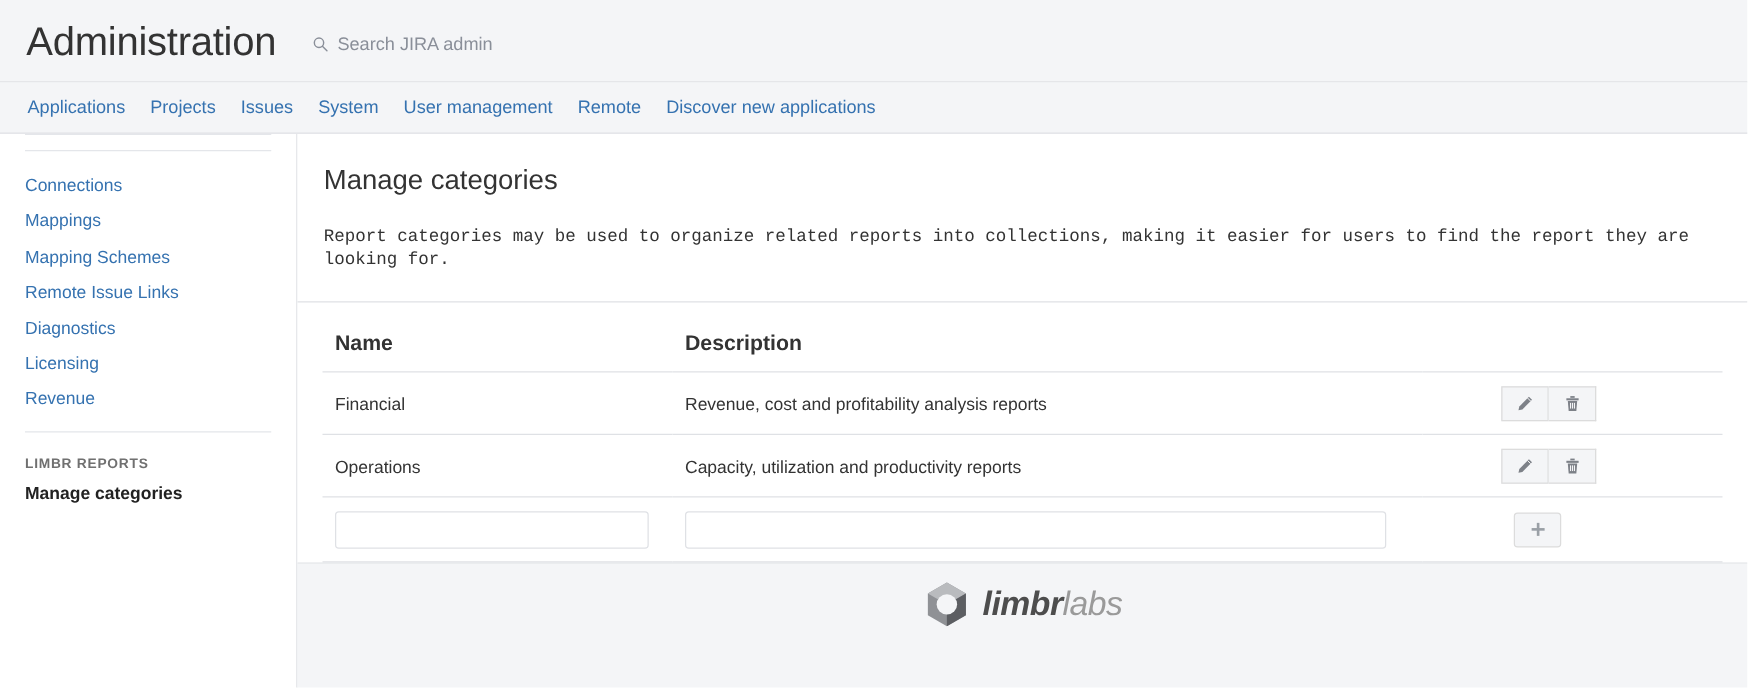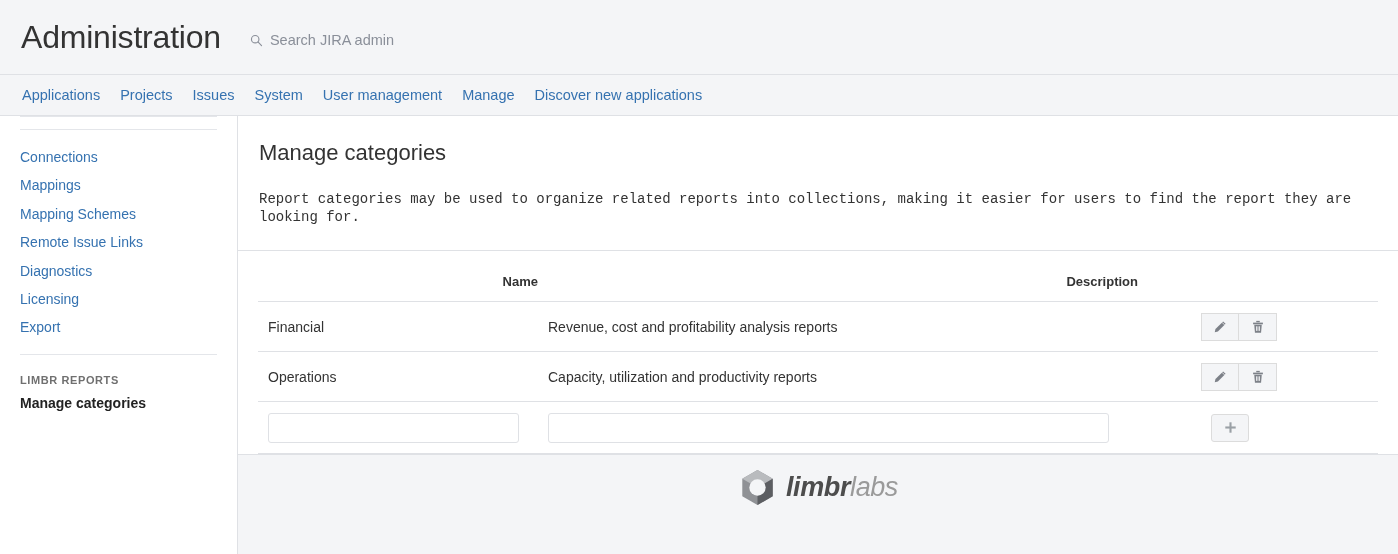--- a/index.html
+++ b/index.html
@@ -7,21 +7,21 @@
     margin: 0; padding: 0;
     width: 1398px; height: 554px;
     overflow: hidden;
     background: #ffffff;
     font-family: "Liberation Sans", sans-serif;
     -webkit-font-smoothing: antialiased;
   }
 
   
   .admin-header {
-    height: 75px;
+    height: 66px;
     background: #f4f5f7;
     border-bottom: 1px solid #dfe1e5;
     display: flex;
     align-items: center;
     padding-left: 21px;
   }
   .admin-title {
     font-size: 32px;
     font-weight: 400;
     color: #333333;
@@ -168,22 +168,22 @@
   }
 
   
   .cat-table {
     width: 1120px;
     border-collapse: collapse;
     margin-top: 17px;
     table-layout: fixed;
   }
   .cat-table th {
-    text-align: right;
-    font-size: 13px;
+    text-align: left;
+    font-size: 17px;
     font-weight: bold;
     color: #333333;
     padding: 6px 0 12px 10px;
     border-bottom: 1px solid #dfe1e5;
   }
   .cat-table td {
     font-size: 14px;
     color: #333333;
     padding: 14px 0 14px 10px;
     border-bottom: 1px solid #dfe1e5;
@@ -277,39 +277,39 @@
     <span class="search-placeholder">Search JIRA admin</span>
   </div>
 </div>
 
 <div class="nav-bar">
   <a class="nav-item" href="#">Applications</a>
   <a class="nav-item" href="#">Projects</a>
   <a class="nav-item" href="#">Issues</a>
   <a class="nav-item" href="#">System</a>
   <a class="nav-item" href="#">User management</a>
-  <a class="nav-item" href="#">Manage</a>
+  <a class="nav-item" href="#">Remote</a>
   <a class="nav-item" href="#">Discover new applications</a>
 </div>
 
 <div class="page-body">
 
   <div class="sidebar">
 
     <div class="side-rule top"></div>
 
     <div class="side-rule"></div>
     <div class="side-group">
       <a class="side-link" href="#">Connections</a>
       <a class="side-link" href="#">Mappings</a>
       <a class="side-link" href="#">Mapping Schemes</a>
       <a class="side-link" href="#">Remote Issue Links</a>
       <a class="side-link" href="#">Diagnostics</a>
       <a class="side-link" href="#">Licensing</a>
-      <a class="side-link" href="#">Export</a>
+      <a class="side-link" href="#">Revenue</a>
     </div>
 
     <div class="side-rule"></div>
     <div class="side-group">
       <div class="side-heading">LIMBR REPORTS</div>
       <a class="side-link current" href="#">Manage categories</a>
     </div>
 
   </div>
 

